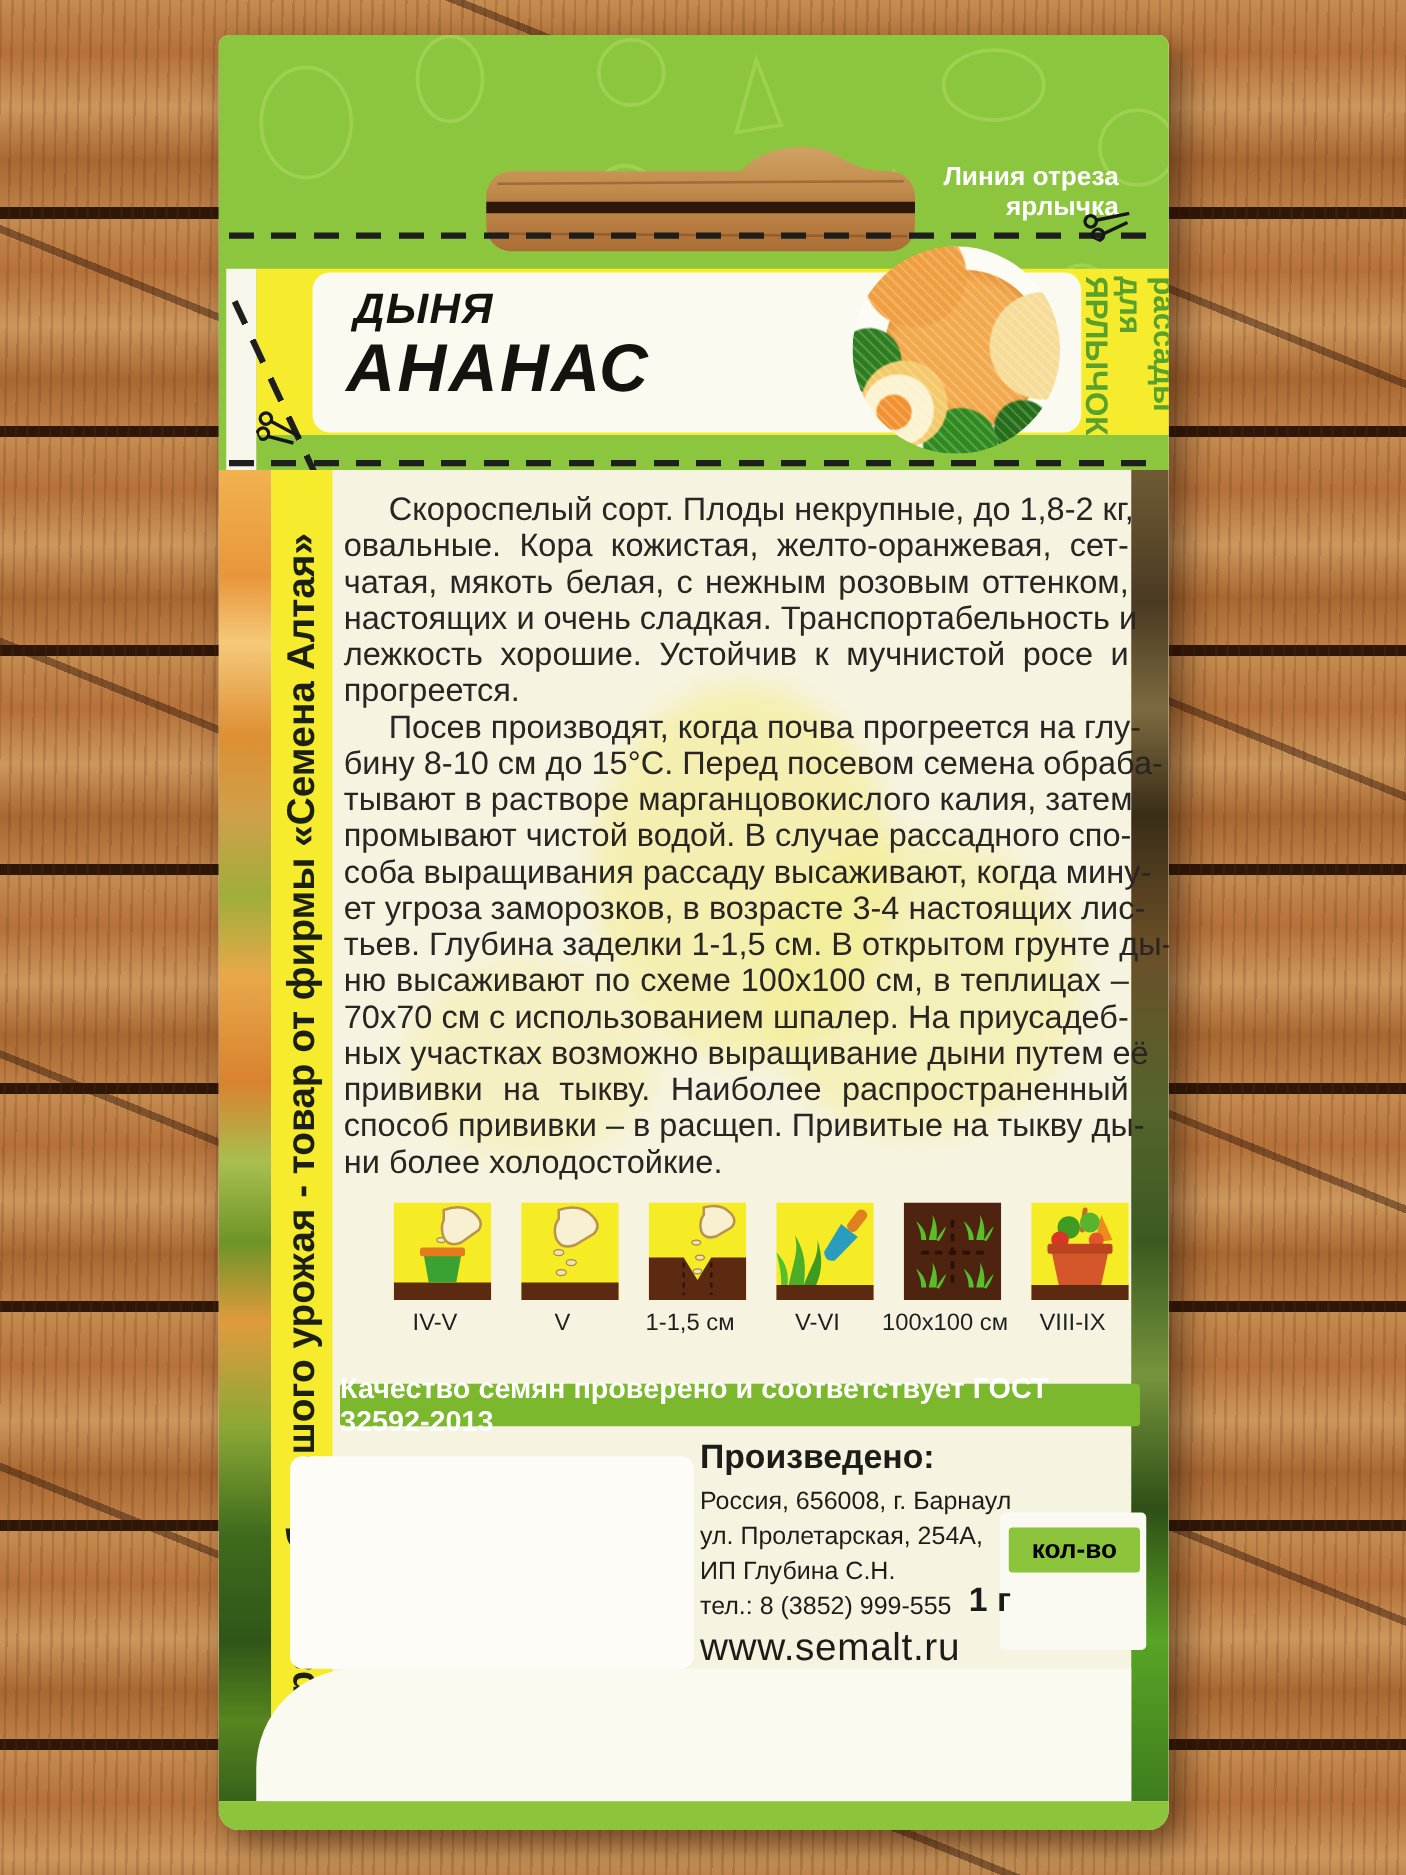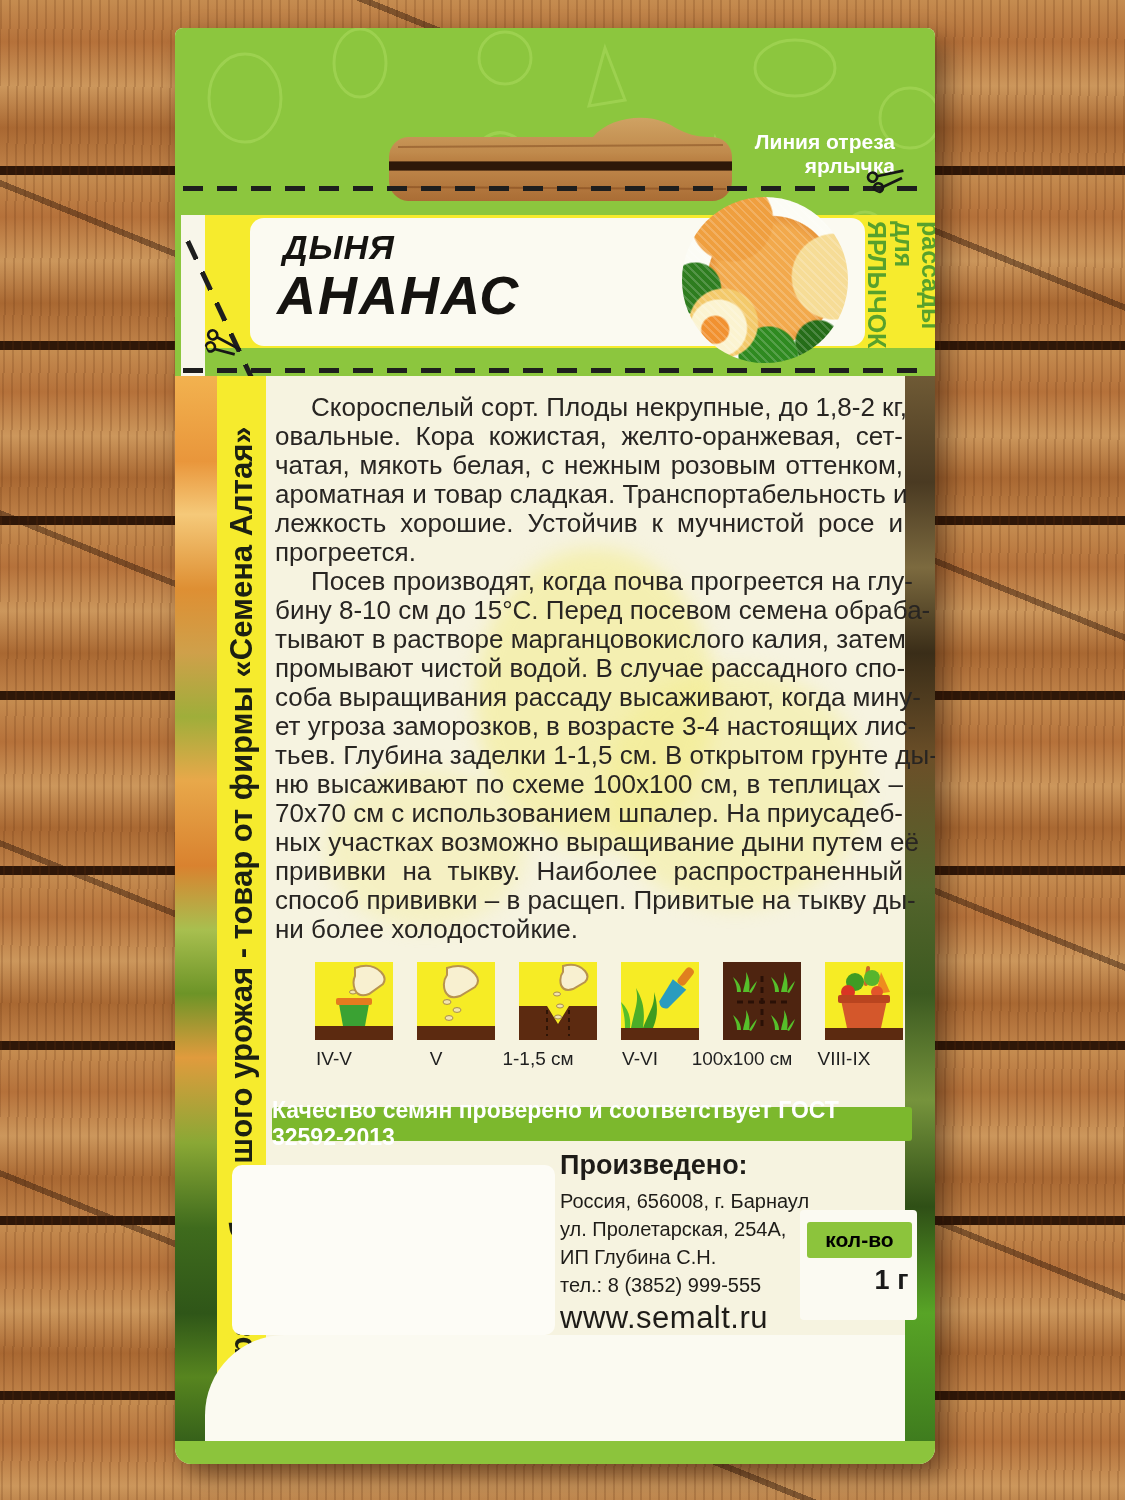--- a/index.html
+++ b/index.html
@@ -61,35 +61,35 @@
   .wm2{left:430px;top:640px;width:260px;height:240px;opacity:.4;}
   .wm3{left:150px;top:740px;width:200px;height:160px;opacity:.3;}
   .bodytext{position:absolute;left:100px;top:365px;width:628px;color:#282522;}
   .tline{font-size:26px;line-height:29px;text-align:justify;text-align-last:justify;white-space:nowrap;}
   .tline.first{text-indent:36px;}
   .tline.last{text-align-last:left;white-space:normal;}
   
   .icons{position:absolute;left:140px;top:934px;display:flex;}
   .icn{width:78px;height:78px;margin-right:24px;}
   .icn:last-child{margin-right:0;}
-  .iconlabels{position:absolute;left:108px;top:1020px;display:flex;align-items:flex-end;}
+  .iconlabels{position:absolute;left:122px;top:1020px;display:flex;align-items:flex-end;}
   .ilab{width:102px;text-align:center;font-size:19px;color:#1f1f1f;}
   
   .gost{position:absolute;left:97px;top:1079px;width:640px;height:34px;background:#7cb82d;border-radius:3px;
     display:flex;align-items:center;justify-content:center;color:#fff;font-weight:700;font-size:23px;}
   
   .stampbox{position:absolute;left:57px;top:1137px;width:323px;height:170px;background:#fdfcf6;border-radius:10px;}
   .producer{position:absolute;left:385px;top:1122px;color:#1e1c18;}
   .producer .pt{font-size:27px;font-weight:700;margin-bottom:6px;}
   .producer .pl{font-size:20px;line-height:28px;}
   .producer .pw{font-size:31px;font-weight:400;margin-top:1px;letter-spacing:.5px;}
   .qtybg{position:absolute;left:625px;top:1182px;width:117px;height:110px;background:#fbfaf2;border-radius:4px;}
   .qtybadge{position:absolute;left:632px;top:1194px;width:105px;height:36px;background:#8cc43c;border-radius:3px;
     display:flex;align-items:center;justify-content:center;color:#000000;font-weight:700;font-size:21px;}
-  .qtyval{position:absolute;left:664px;top:1237px;width:105px;text-align:center;font-size:27px;font-weight:700;color:#1a1a1a;}
+  .qtyval{position:absolute;left:600px;top:1237px;width:105px;font-size:27px;font-weight:700;color:#1a1a1a;}
   
   .botwhite{position:absolute;left:30px;top:1307px;width:700px;height:106px;background:#fbfaf1;border-radius:80px 0 0 0;}
   .footer{position:absolute;left:42px;top:1441px;width:688px;display:flex;justify-content:space-between;
     padding:0 25px 0 35px;box-sizing:border-box;font-size:21px;color:#2c2c2c;}
   .botgreen{position:absolute;left:0;top:1413px;width:760px;height:23px;background:#8cc43c;}
 </style>
 </head>
 <body>
 
 <div class="stage">
@@ -179,21 +179,21 @@
     <div class="stripL"></div>
     <div class="stripR"></div>
     <div class="ribbon">
       <div class="rt">Гарантия большого урожая - товар от фирмы «Семена Алтая»</div>
     </div>
 
     <div class="bodytext">
       <div class="tline first">Скороспелый сорт. Плоды некрупные, до 1,8-2 кг,</div>
       <div class="tline">овальные. Кора кожистая, желто-оранжевая, сет-</div>
       <div class="tline">чатая, мякоть белая, с нежным розовым оттенком,</div>
-      <div class="tline">ароматная и товар сладкая. Транспортабельность и</div>
+      <div class="tline">настоящих и очень сладкая. Транспортабельность и</div>
       <div class="tline">лежкость хорошие. Устойчив к мучнистой росе и</div>
       <div class="tline last">прогреется.</div>
       <div class="tline first">Посев производят, когда почва прогреется на глу-</div>
       <div class="tline">бину 8-10 см до 15°С. Перед посевом семена обраба-</div>
       <div class="tline">тывают в растворе марганцовокислого калия, затем</div>
       <div class="tline">промывают чистой водой. В случае рассадного спо-</div>
       <div class="tline">соба выращивания рассаду высаживают, когда мину-</div>
       <div class="tline">ет угроза заморозков, в возрасте 3-4 настоящих лис-</div>
       <div class="tline">тьев. Глубина заделки 1-1,5 см. В открытом грунте ды-</div>
       <div class="tline">ню высаживают по схеме 100х100 см, в теплицах –</div>

